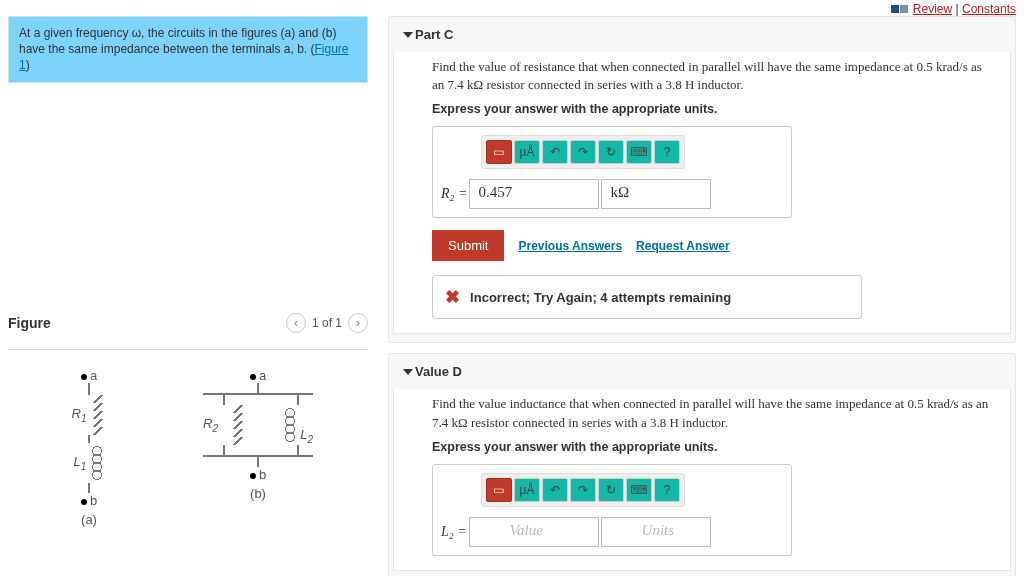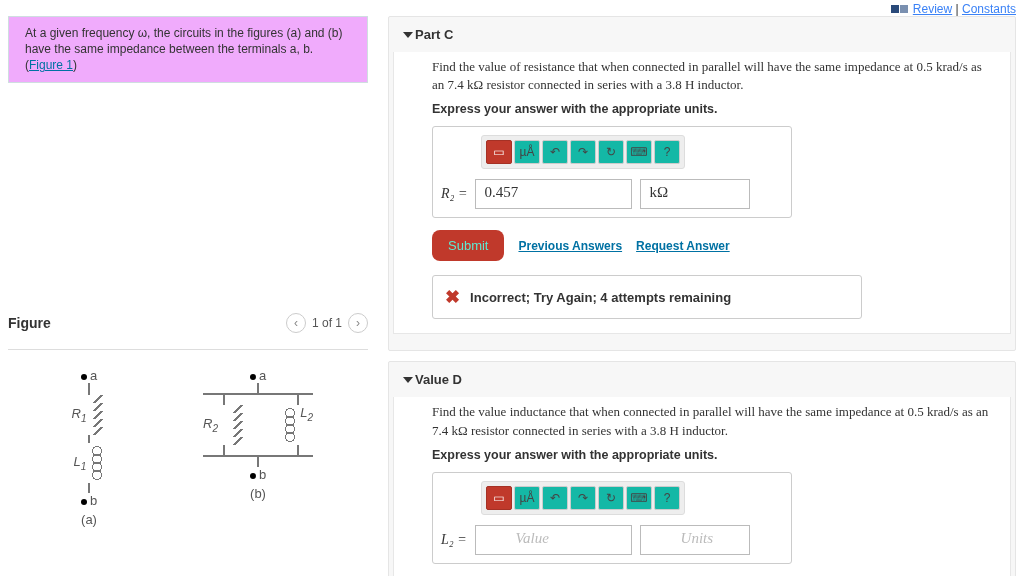--- a/index.html
+++ b/index.html
@@ -1,22 +1,22 @@
 <!DOCTYPE html>
 <html><head>
 <meta charset="utf-8">
 <style>
   * { box-sizing: border-box; margin: 0; padding: 0; }
   body { font-family: Arial, Helvetica, sans-serif; font-size: 12px; color: #333; background: #fff; width: 1024px; height: 576px; overflow: hidden; }
   .top-links { position: absolute; top: 2px; right: 8px; font-size: 12px; }
-  .top-links a { color: #3b82f6; text-decoration: underline; margin-top: 8px; }
+  .top-links a { color: #b91c1c; text-decoration: underline; margin-top: 8px; }
   .top-links .sq { display: inline-block; width: 8px; height: 8px; background: #2a4a7a; margin-right: 1px; }
   .top-links .sq2 { background: #7a90b0; }
   .left-col { position: absolute; top: 16px; left: 8px; width: 360px; }
-  .intro { background: #f0abfc; border: 1px solid #cfdee0; padding: 8px 16px; font-size: 12px; line-height: 1.35; }
+  .intro { background: #7dd3fc; border: 1px solid #cfdee0; padding: 8px 10px; font-size: 12px; line-height: 1.35; }
   .intro a { color: #0071a3; text-decoration: underline; }
   .figure-panel { margin-top: 230px; }
   .figure-head { display: flex; align-items: center; justify-content: space-between; border-bottom: 1px solid #ddd; padding-bottom: 16px; }
   .figure-head h3 { font-size: 14px; font-weight: bold; }
   .pager { display: flex; align-items: center; gap: 6px; font-size: 12px; color: #555; }
   .pager .btn { width: 20px; height: 20px; border: 1px solid #ccc; border-radius: 50%; text-align: center; line-height: 18px; color: #888; }
   .fig-area { margin-top: 18px; height: 190px; position: relative; }
   .circ-a { position: absolute; left: 36px; top: 0; width: 90px; text-align: center; }
   .circ-b { position: absolute; left: 180px; top: 0; width: 140px; text-align: center; }
   .dot { display:inline-block; width:6px; height:6px; background:#000; border-radius:50%; }
@@ -30,36 +30,36 @@
     radial-gradient(circle at 50% 40%, transparent 4px, #777 4px, #777 5px, transparent 5px),
     radial-gradient(circle at 50% 60%, transparent 4px, #777 4px, #777 5px, transparent 5px),
     radial-gradient(circle at 50% 80%, transparent 4px, #777 4px, #777 5px, transparent 5px); }
   .wire { background:#777; }
   .figcap { font-size:13px; color:#555; margin-top:4px; }
 
   .right-col { position: absolute; top: 16px; left: 388px; width: 628px; }
   .part-box { background: #f7f7f7; border: 1px solid #e5e5e5; border-radius: 2px; margin-bottom: 10px; }
   .part-head { display: flex; align-items: center; gap: 2px; padding: 10px 14px; font-weight: bold; font-size: 13px; }
   .caret { width:0; height:0; border-left:5px solid transparent; border-right:5px solid transparent; border-top:6px solid #333; }
-  .part-body { padding: 6px 14px 14px 38px; background: #fff; margin: 0 4px 16px 4px; border: 1px solid #e7e7e7; border-top: none; }
+  .part-body { padding: 6px 14px 14px 38px; background: #fff; margin: 0 4px 8px 4px; border: 1px solid #e7e7e7; border-top: none; }
   .qtext { font-size: 13px; line-height: 1.4; margin-bottom: 8px; color:#333; }
   .qtext .rm { font-family: Georgia, 'Times New Roman', serif; }
   .instr { font-weight: bold; font-size: 12.5px; margin-bottom: 10px; }
   .tool-frame { border: 1px solid #ccc; border-radius: 3px; padding: 8px; display: inline-block; min-width: 360px; }
   .toolbar { background: #eee; border: 1px solid #ddd; border-radius: 3px; padding: 4px; margin: 0 0 10px 40px; display: inline-flex; gap: 2px; align-items: center; }
   .tbtn { width: 26px; height: 24px; background: #14b8a6; border: 1px solid #ccc; border-radius: 2px; display: flex; align-items: center; justify-content: center; font-size: 12px; color: #444; }
   .tbtn.red { background: #c0392b; color: #fff; border-color:#a53125; }
-  .ans-row { display: flex; align-items: center; gap: 8px; }
+  .ans-row { display: flex; align-items: center; gap: 2px; }
   .varlabel { font-style: italic; font-family: Georgia, serif; font-size: 14px; }
   .valbox, .unitbox { border: 1px solid #bbb; height: 30px; padding: 4px 8px; font-size: 15px; font-family: Georgia, serif; }
-  .valbox { width: 157px; }
+  .valbox { width: 130px; }
   .unitbox { width: 110px; }
   .valbox.placeholder, .unitbox.placeholder { color: #bbb; font-style: italic; padding-left: 40px; }
   .actions { margin-top: 12px; display: flex; align-items: center; gap: 14px; }
-  .submit { background: #c0392b; color: #5eead4; border: none; padding: 8px 16px; font-size: 13px; border-radius: 8px; cursor:pointer; }
+  .submit { background: #c0392b; color: #ffffff; border: none; padding: 8px 16px; font-size: 13px; border-radius: 0; cursor:pointer; }
   .linkbtn { color: #0071a3; text-decoration: underline; font-size: 12px; font-weight: bold; cursor:pointer; }
   .feedback { margin-top: 14px; border: 1px solid #ccc; border-radius: 3px; padding: 10px 12px; display: flex; align-items: center; gap: 10px; max-width: 430px; }
   .xmark { color: #c0392b; font-size: 18px; font-weight: bold; }
   .feedback-text { font-weight: bold; font-size: 13px; }
 </style>
 </head>
 <body>
 
 <div class="top-links">
   <span class="sq"></span><span class="sq sq2"></span>
@@ -109,21 +109,21 @@
           <div style="text-align:center;">
             <div class="wire" style="width:2px;height:10px;margin:0 auto;"></div>
             <div style="display:flex;align-items:center;gap:12px;">
               <span class="clabel"><span>R</span><span class="sub">2</span></span>
               <span class="res"></span>
             </div>
             <div class="wire" style="width:2px;height:10px;margin:0 auto;"></div>
           </div>
           <div style="text-align:center;">
             <div class="wire" style="width:2px;height:10px;margin:0 auto;"></div>
-            <div style="display:flex;align-items:flex-start;gap:3px;">
+            <div style="display:flex;align-items:flex-end;gap:3px;">
               <span class="ind"></span>
               <span class="clabel"><span>L</span><span class="sub">2</span></span>
             </div>
             <div class="wire" style="width:2px;height:10px;margin:0 auto;"></div>
           </div>
         </div>
         <div class="wire" style="height:2px;width:110px;margin:0 auto;"></div>
         <div class="wire" style="width:2px;height:10px;margin:0 auto;"></div>
         <div><span class="dot"></span> <span class="node">b</span></div>
         <div class="figcap">(b)</div>

